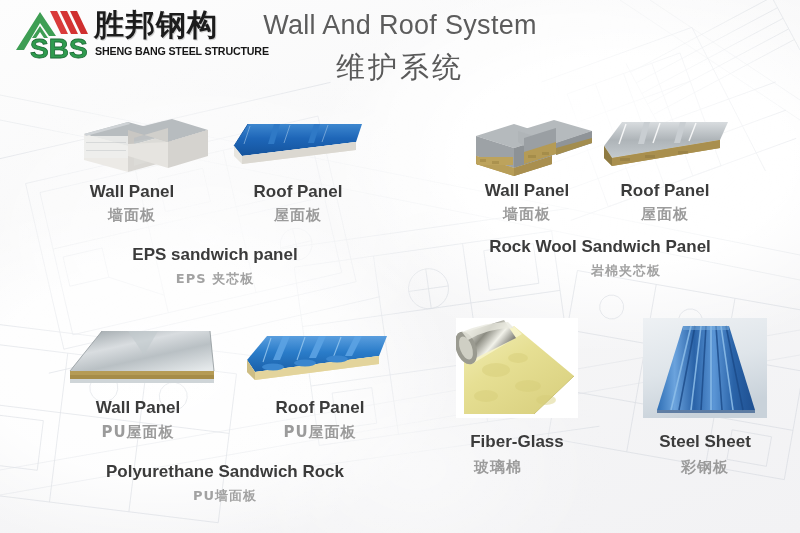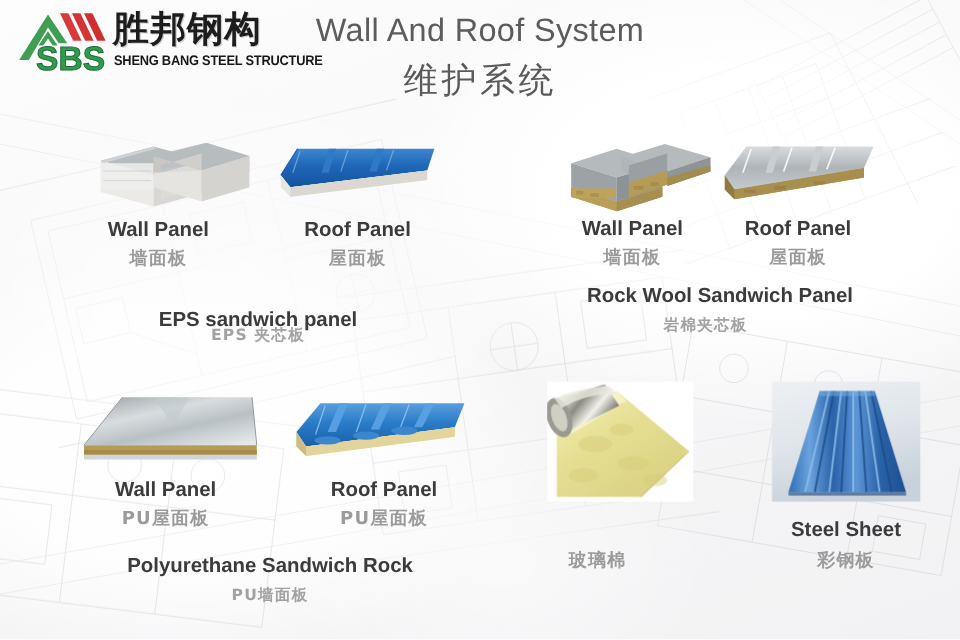--- a/index.html
+++ b/index.html
@@ -278,21 +278,21 @@
         <path d="M100 9 L94 26"></path>
       </g>
       <path d="M6 30 L20 8" stroke="#1a5ca8" stroke-width="1" fill="none"></path>
     </svg>
   </div>
 
   <div class="lbl-en" style="left:52px; top:182px; width:160px;">Wall Panel</div>
   <div class="lbl-cn" style="left:52px; top:206px; width:160px;">墙面板</div>
   <div class="lbl-en" style="left:218px; top:182px; width:160px;">Roof Panel</div>
   <div class="lbl-cn" style="left:218px; top:206px; width:160px;">屋面板</div>
-  <div class="grp-en" style="left:70px; top:245px; width:290px;margin-top:12px;">EPS sandwich panel</div>
+  <div class="grp-en" style="left:70px; top:245px; width:290px;">EPS sandwich panel</div>
   <div class="grp-cn" style="left:70px; top:270px; width:290px;">EPS 夹芯板</div>
 
   <div class="prod-img" style="left:468px; top:114px;">
     <svg width="130" height="68" viewBox="0 0 130 68" xmlns="http://www.w3.org/2000/svg">
       <g>
         <polygon points="8,22 46,10 84,22 46,34" fill="#b5babd"></polygon>
         <polygon points="8,22 8,42 46,54 46,34" fill="#9da2a6"></polygon>
         <polygon points="8,42 8,50 46,62 46,54" fill="#b59b55"></polygon>
         <polygon points="8,42 46,54 46,62 8,50" fill="#b89e58"></polygon>
         <polygon points="46,34 46,54 84,42 84,22" fill="#8d9296"></polygon>
@@ -345,21 +345,21 @@
         <rect x="78" y="37" width="10" height="3"></rect>
       </g>
     </svg>
   </div>
 
   <div class="lbl-en" style="left:452px; top:181px; width:150px;">Wall Panel</div>
   <div class="lbl-cn" style="left:452px; top:205px; width:150px;">墙面板</div>
   <div class="lbl-en" style="left:590px; top:181px; width:150px;">Roof Panel</div>
   <div class="lbl-cn" style="left:590px; top:205px; width:150px;">屋面板</div>
   <div class="grp-en" style="left:450px; top:237px; width:300px;">Rock Wool Sandwich Panel</div>
-  <div class="grp-cn" style="left:438px; top:262px; width:300px;">岩棉夹芯板</div>
+  <div class="grp-cn" style="left:476px; top:262px; width:300px;">岩棉夹芯板</div>
 
   <div class="prod-img" style="left:58px; top:325px;">
     <svg width="160" height="62" viewBox="0 0 160 62" xmlns="http://www.w3.org/2000/svg">
       <defs>
         <linearGradient id="puGrey" x1="0.1" y1="0" x2="0.9" y2="1">
           <stop offset="0%" stop-color="#9fa7ab"></stop>
           <stop offset="35%" stop-color="#d9dde0"></stop>
           <stop offset="62%" stop-color="#b9c0c4"></stop>
           <stop offset="100%" stop-color="#e5e9eb"></stop>
         </linearGradient>
@@ -478,17 +478,18 @@
         <path d="M52 8 L36 92"></path>
         <path d="M63 8 L58 92"></path>
         <path d="M73 8 L79 92"></path>
         <path d="M83 8 L100 92"></path>
       </g>
       <polygon points="40,8 86,8 86,12 40,12" fill="#7fb3e2" opacity="0.5"></polygon>
       <polygon points="14,92 112,92 112,95 14,95" fill="#17437d" opacity="0.6"></polygon>
     </svg>
   </div>
 
+  <div class="lbl-en" style="left:437px; top:432px; width:160px;">Fiber-Glass</div>
   <div class="lbl-cn" style="left:418px; top:458px; width:160px;">玻璃棉</div>
   <div class="lbl-en" style="left:625px; top:432px; width:160px;">Steel Sheet</div>
   <div class="lbl-cn" style="left:625px; top:458px; width:160px;text-align:center;">彩钢板</div>
 
 </div>
 
 </body></html>

